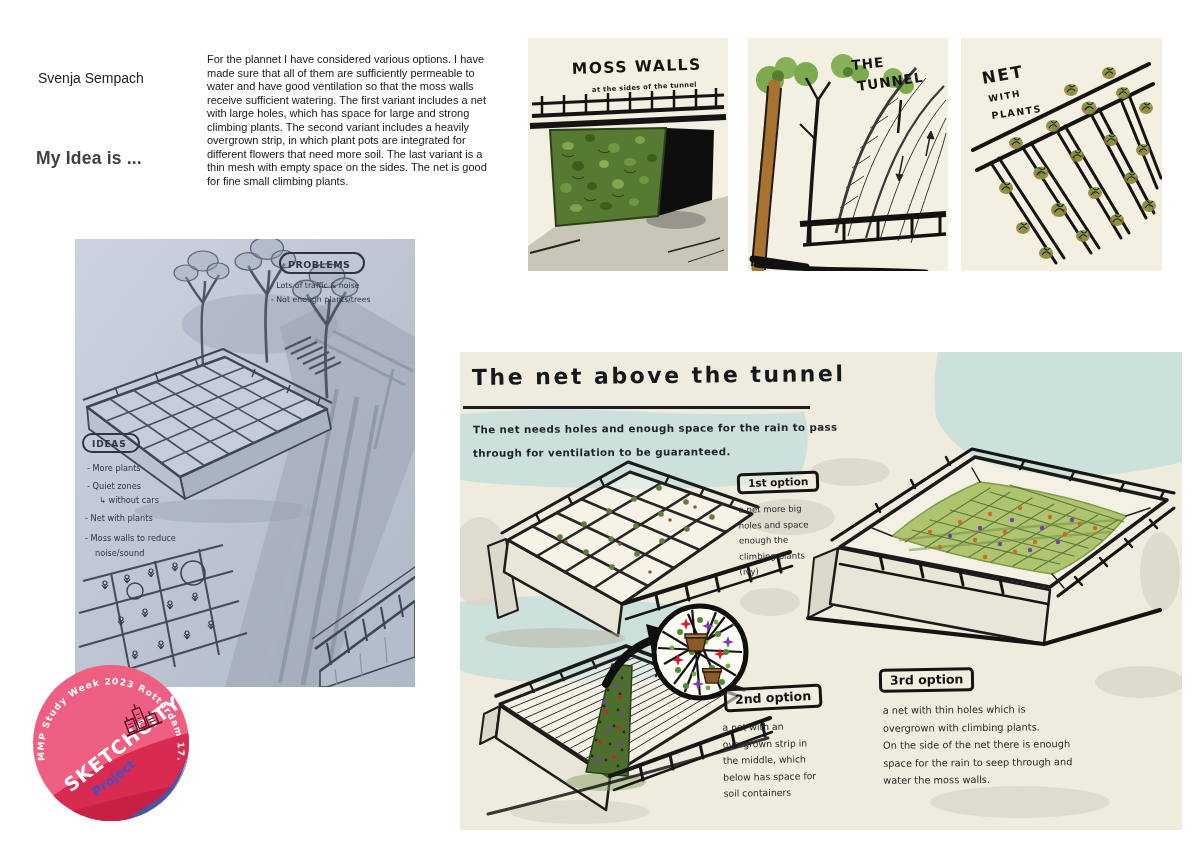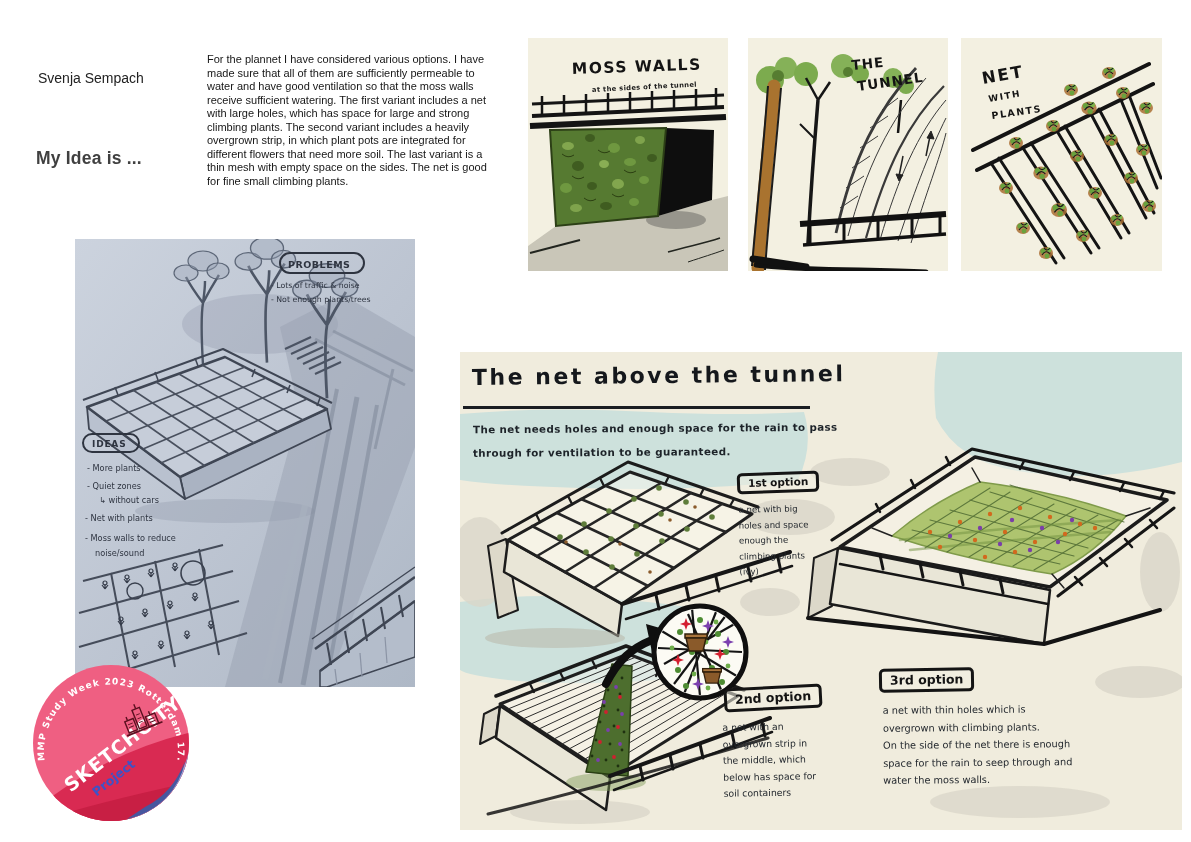--- a/index.html
+++ b/index.html
@@ -692,21 +692,21 @@
       </g>
     </svg>
 
     <div class="abs main-title hand">The net above the tunnel</div>
     <div class="abs main-underline"></div>
     <div class="abs main-sub sub1 hand">The net needs holes and enough space for the rain to pass</div>
     <div class="abs main-sub sub2 hand">through for ventilation to be guaranteed.</div>
 
     <div class="abs opt-label lab1">1st option</div>
     <div class="abs opt-text txt1">
-      <div>a net with big</div>
+      <div>a net more big</div>
       <div>holes and space</div>
       <div>enough the</div>
       <div>climbing plants</div>
       <div>(ivy)</div>
     </div>
 
     <div class="abs opt-label lab2">2nd option</div>
     <div class="abs opt-text txt2">
       <div>a net with an</div>
       <div>overgrown strip in</div>

